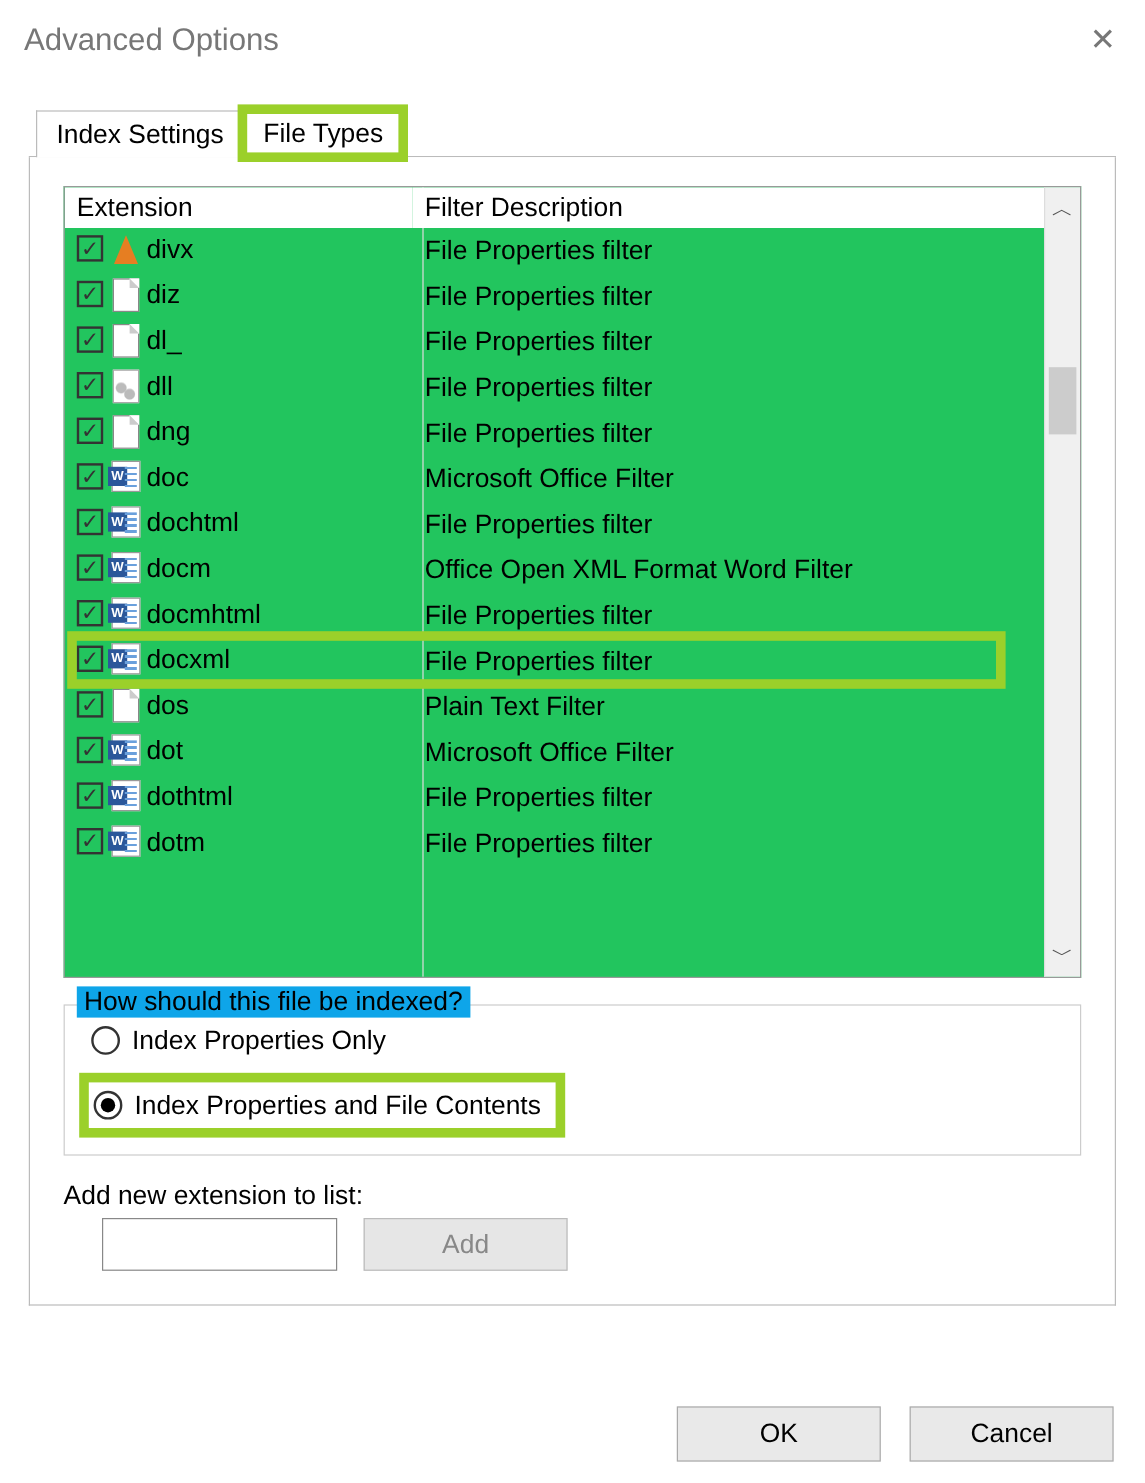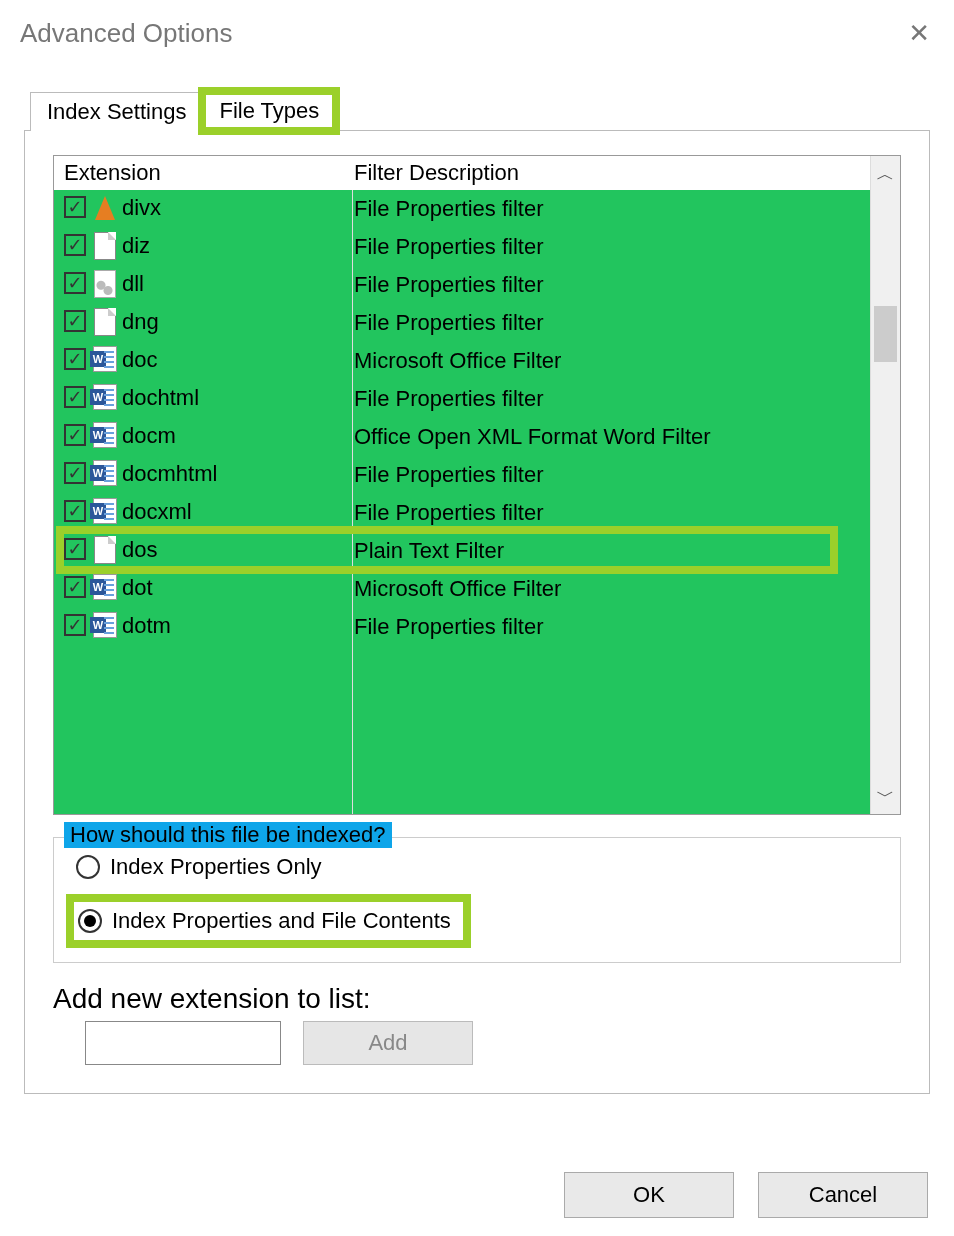--- a/index.html
+++ b/index.html
@@ -265,21 +265,21 @@
     outline: 8px solid #9bd02a;
     outline-offset: 2px;
     display: inline-flex;
     align-items: center;
     padding: 4px 10px 4px 2px;
     margin-top: 12px;
   }
   .addrow {
     margin-top: 20px;
   }
-  .addlabel { font-size: 28px; margin-bottom: 6px; }
+  .addlabel { font-size: 22px; margin-bottom: 6px; }
   .addctrls { display: flex; gap: 22px; align-items: center; padding-left: 32px; }
   .txt {
     width: 196px; height: 44px;
     border: 1px solid #888;
     background: #fff;
   }
   .btn {
     height: 44px;
     border: 1px solid #bbb;
     background: #e6e6e6;
@@ -334,20 +334,24 @@
           <tbody id="ftbody">
               <tr>
                 <td><span class="cb"></span><span class="ficon"><div class="ic-cone"></div></span><span>divx</span></td>
                 <td>File Properties filter</td>
               </tr>
               <tr>
                 <td><span class="cb"></span><span class="ficon"><div class="ic-file"></div></span><span>diz</span></td>
                 <td>File Properties filter</td>
               </tr>
               <tr>
+                <td><span class="cb"></span><span class="ficon"><div class="ic-file"></div></span><span>dl_</span></td>
+                <td>File Properties filter</td>
+              </tr>
+              <tr>
                 <td><span class="cb"></span><span class="ficon"><div class="ic-gear"></div></span><span>dll</span></td>
                 <td>File Properties filter</td>
               </tr>
               <tr>
                 <td><span class="cb"></span><span class="ficon"><div class="ic-file"></div></span><span>dng</span></td>
                 <td>File Properties filter</td>
               </tr>
               <tr>
                 <td><span class="cb"></span><span class="ficon"><div class="ic-word lines"></div></span><span>doc</span></td>
                 <td>Microsoft Office Filter</td>
@@ -368,20 +372,24 @@
                 <td><span class="cb"></span><span class="ficon"><div class="ic-word lines"></div></span><span>docxml</span></td>
                 <td>File Properties filter</td>
               </tr>
               <tr>
                 <td><span class="cb"></span><span class="ficon"><div class="ic-file"></div></span><span>dos</span></td>
                 <td>Plain Text Filter</td>
               </tr>
               <tr>
                 <td><span class="cb"></span><span class="ficon"><div class="ic-word lines"></div></span><span>dot</span></td>
                 <td>Microsoft Office Filter</td>
+              </tr>
+              <tr>
+                <td><span class="cb"></span><span class="ficon"><div class="ic-word lines"></div></span><span>dothtml</span></td>
+                <td>File Properties filter</td>
               </tr>
               <tr>
                 <td><span class="cb"></span><span class="ficon"><div class="ic-word lines"></div></span><span>dotm</span></td>
                 <td>File Properties filter</td>
               </tr>
             </tbody>
         </table>
         <div class="row-highlight" id="rowhl" style="top: 370px; height: 48px;"></div>
       </div>
       <div class="scrollbar">

